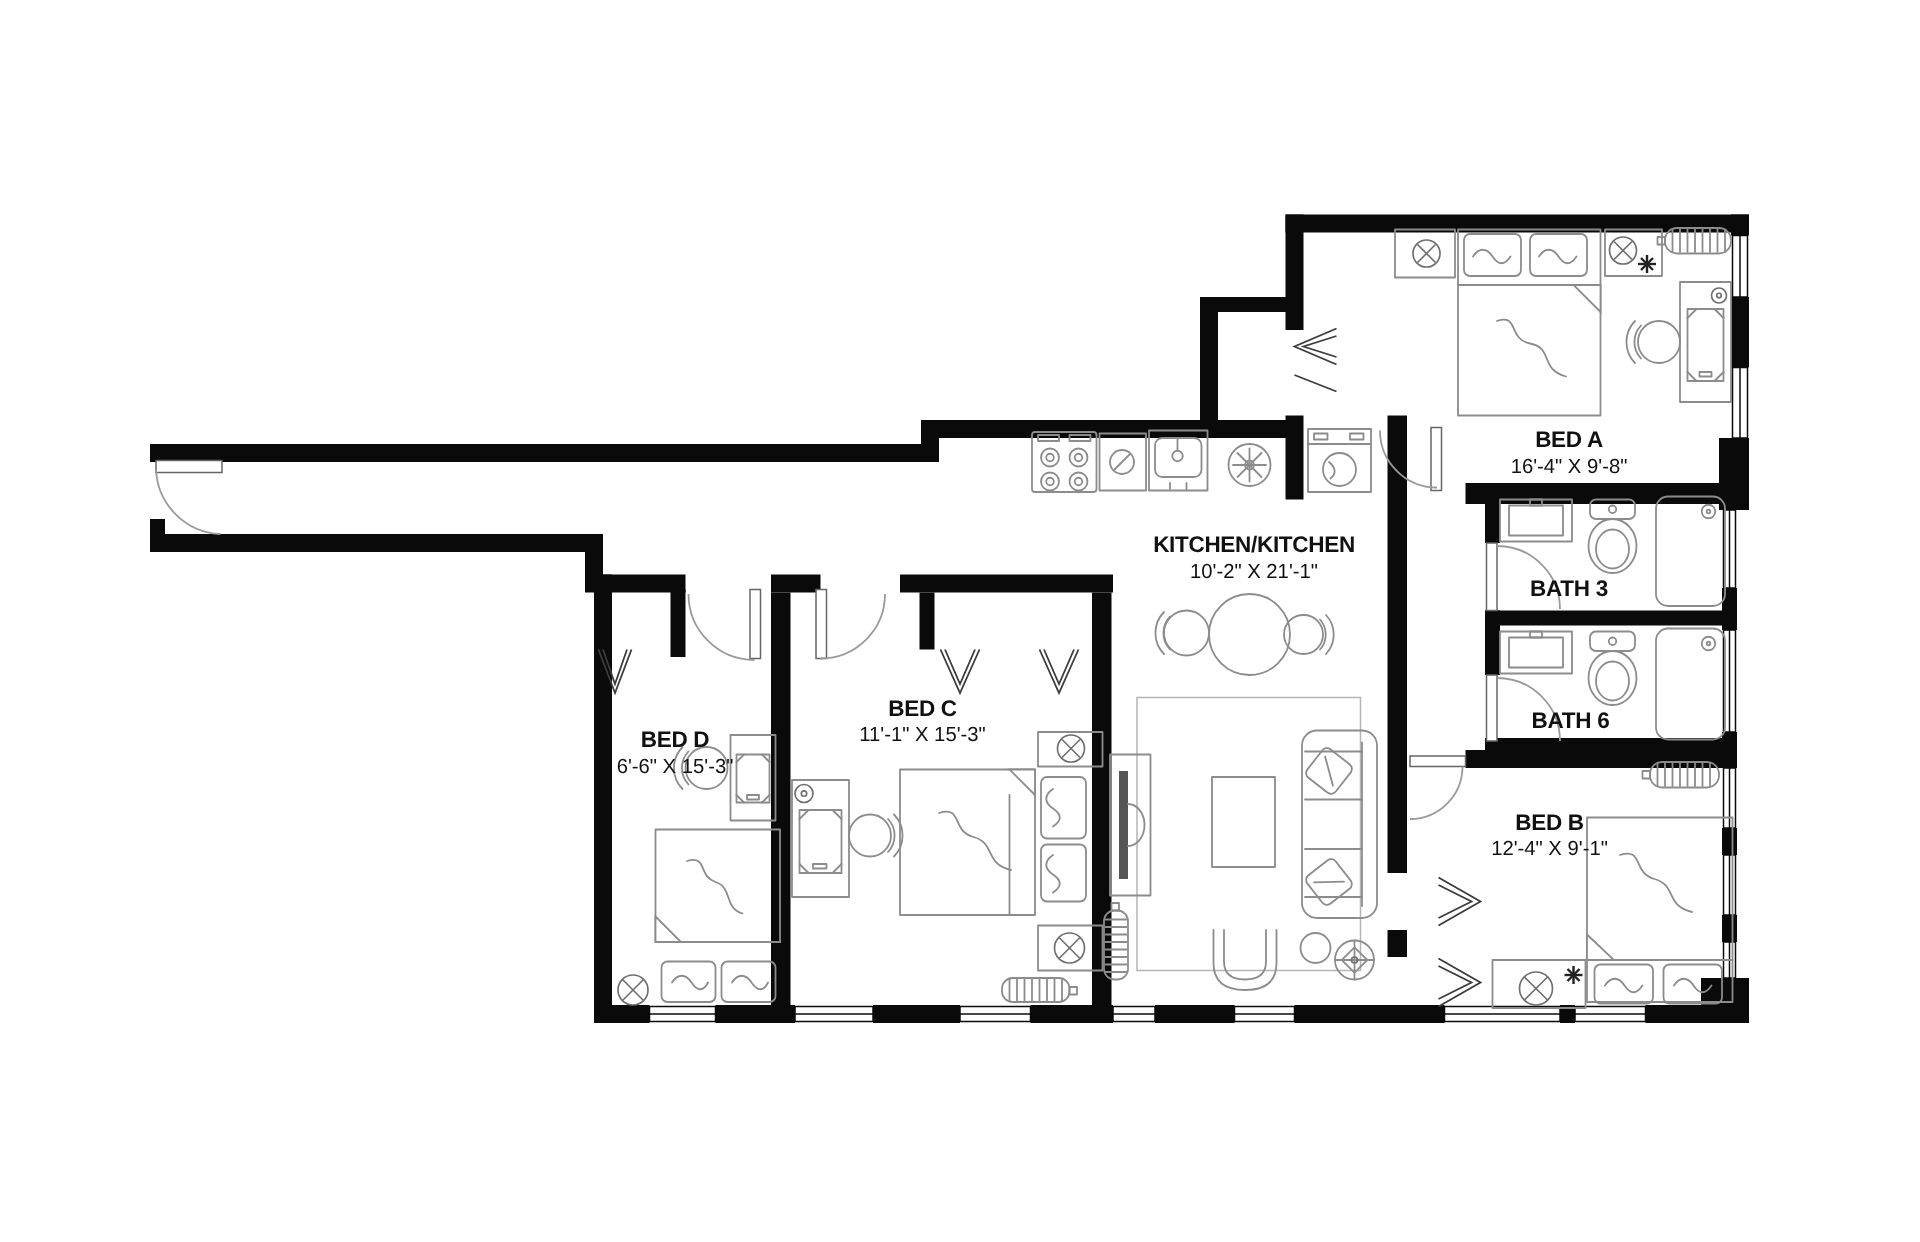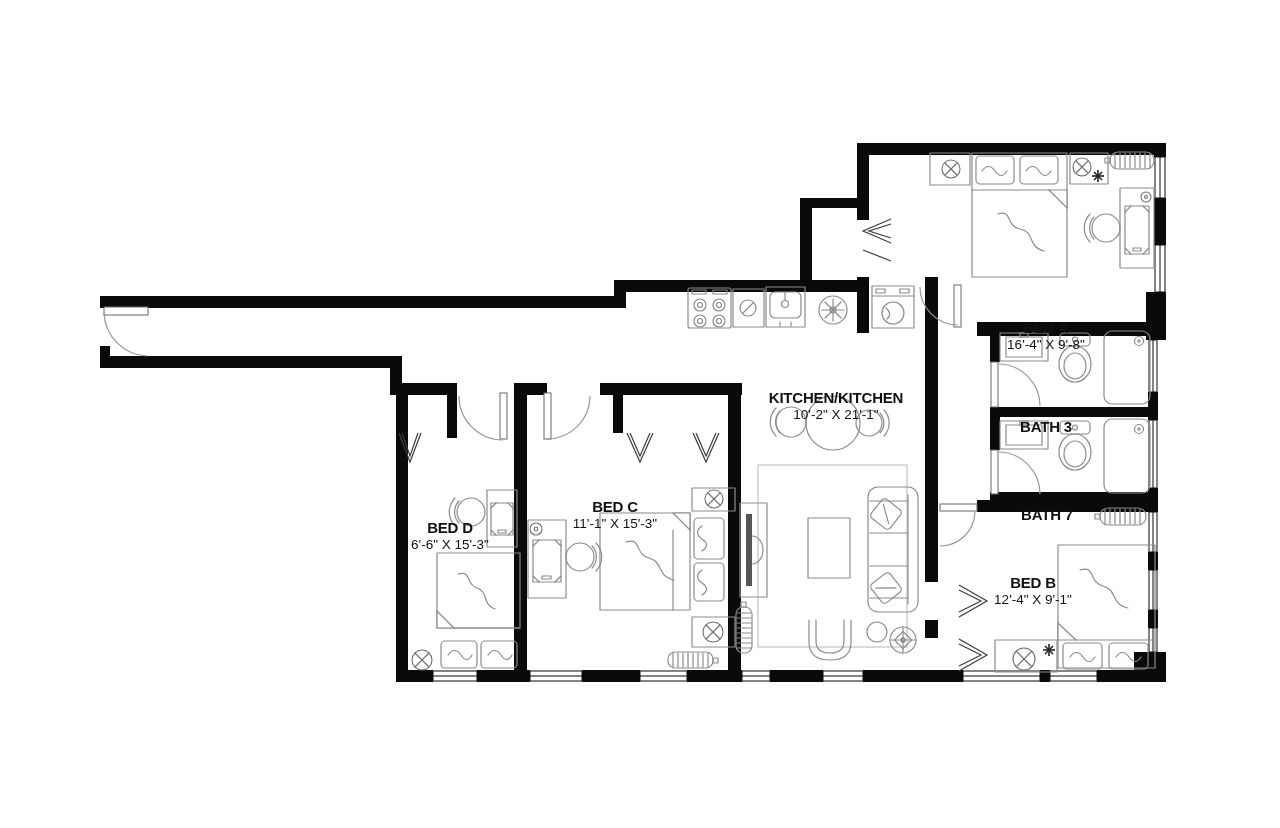--- a/index.html
+++ b/index.html
@@ -12,21 +12,21 @@
   .plan-svg{position:absolute;left:0;top:0;}
   .wall{fill:var(--wall);}
   .win{fill:#ffffff;stroke:var(--wall);stroke-width:1;}
   .wl{stroke:var(--wall);stroke-width:1;}
   .f{fill:none;stroke:var(--furniture);stroke-width:1.2;stroke-linecap:round;stroke-linejoin:round;}
   .ff{fill:#ffffff;stroke:var(--furniture);stroke-width:1.2;}
   .fd{fill:none;stroke:#6e6e6e;stroke-width:1.1;}
   .arc{fill:none;stroke:var(--door-arc);stroke-width:1.2;}
   .leaf{fill:#ffffff;stroke:#666666;stroke-width:1;}
   .chev{fill:none;stroke:#3c3c3c;stroke-width:1.2;stroke-linejoin:miter;}
-  .room-label{position:absolute;transform:translateX(-50%);text-align:center;color:var(--text);white-space:nowrap;margin-top:34px;}
+  .room-label{position:absolute;transform:translateX(-50%);text-align:center;color:var(--text);white-space:nowrap;}
   .rname{font-size:15px;line-height:16px;font-weight:bold;letter-spacing:-0.2px;}
   .rdims{font-size:13.5px;line-height:15px;margin-top:1px;}
 </style>
 </head>
 <body>
 
 <div class="stage">
 <svg class="plan-svg" width="1280" height="828" viewBox="0 0 1280 828">
 
   <g>
@@ -519,21 +519,21 @@
     <div class="rdims">16'-4" X 9'-8"</div>
   </div>
   <div class="room-label" style="left:836px;top:356px">
     <div class="rname">KITCHEN/KITCHEN</div>
     <div class="rdims">10'-2" X 21'-1"</div>
   </div>
   <div class="room-label" style="left:1046px;top:385px">
     <div class="rname">BATH 3</div>
   </div>
   <div class="room-label" style="left:1047px;top:473px">
-    <div class="rname">BATH 7</div>
+    <div class="rname">BATH 6</div>
   </div>
   <div class="room-label" style="left:1033px;top:541px">
     <div class="rname">BED B</div>
     <div class="rdims">12'-4" X 9'-1"</div>
   </div>
   <div class="room-label" style="left:615px;top:465px">
     <div class="rname">BED C</div>
     <div class="rdims">11'-1" X 15'-3"</div>
   </div>
   <div class="room-label" style="left:450px;top:486px">

